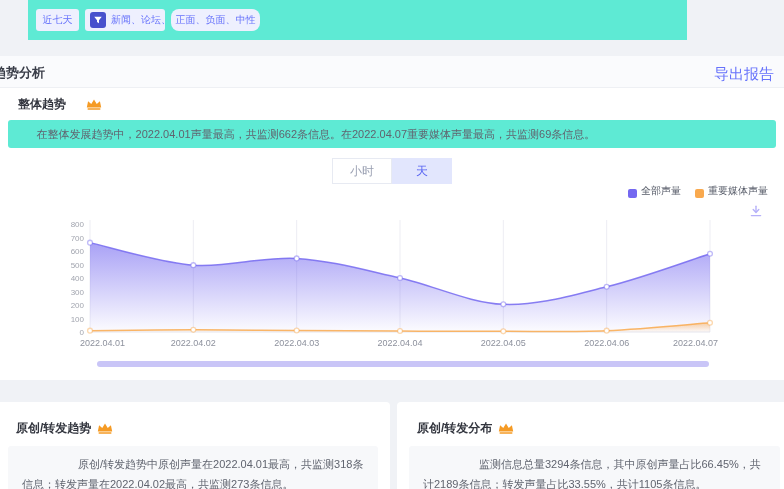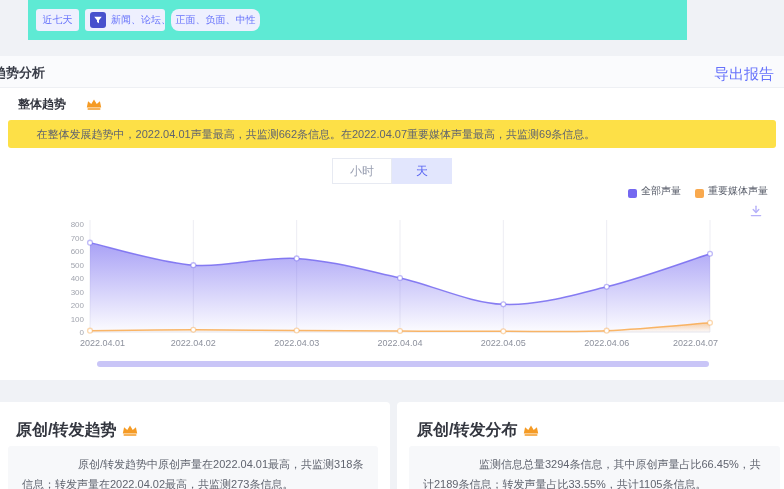--- a/index.html
+++ b/index.html
@@ -19,21 +19,21 @@
   
   .panel { position:absolute; left:0; top:56px; width:784px; height:324px; background:#ffffff; }
   .panel-header { position:relative; height:32px; background:#fafbfd; border-bottom:1px solid #eef0f4; overflow:hidden; }
   .panel-title { position:absolute; left:-7px; top:8px; font-size:13px; font-weight:600; color:#3a3e49; }
   .export-link { position:absolute; right:10px; top:9px; font-size:15px; color:#6672fb; cursor:pointer; text-decoration:none; }
 
   .section-title-row { position:absolute; left:18px; top:40px; display:flex; align-items:center; gap:20px; }
   .section-title { font-size:12px; font-weight:700; color:#33363f; }
   .crown { width:16px; height:13px; }
 
-  .summary-box { position:absolute; left:8px; right:8px; top:64px; height:28px; background:#fde047; border-radius:3px;
+  .summary-box { position:absolute; left:8px; right:8px; top:64px; height:28px; background:#5eead4; border-radius:3px;
                  overflow:hidden; }
   .summary-box p { font-size:11px; color:#60646f; line-height:28px; text-indent:2.6em; white-space:nowrap; }
 
   .toggle-group { position:absolute; left:332px; top:102px; display:flex; }
   .toggle-btn { width:60px; height:26px; font-size:12px; display:flex; align-items:center; justify-content:center; cursor:pointer;font-family:Liberation Mono, monospace; }
   .toggle-btn.off { background:#ffffff; color:#9aa0b2; border:1px solid #e7eaf2; }
   .toggle-btn.on  { background:#e2e6fd; color:#5a66f2; border:1px solid #e2e6fd; }
 
   .legend-row { position:absolute; right:16px; top:128px; display:flex; gap:14px; align-items:center; }
   .legend-item { display:flex; align-items:flex-end; gap:4px; cursor:pointer; }
@@ -42,21 +42,21 @@
   .chart-download { position:absolute; right:22px; top:147px; cursor:pointer; }
 
   .chart-wrap { position:absolute; left:8px; top:156px; width:768px; height:142px; }
   .chart-scrollbar { position:absolute; left:97px; top:305px; width:612px; height:6px; background:#c9c5f7; border-radius:3px; cursor:pointer; }
 
   
   .card { position:absolute; top:402px; height:120px; background:#ffffff; border-radius:4px; }
   #card-0 { left:-4px; width:394px; }
   #card-1 { left:397px; width:395px; }
   .card-title-row { position:absolute; left:20px; top:18px; display:flex; align-items:center; gap:6px; }
-  .card-title { font-size:16px; font-weight:700; color:#33363f; }
+  .card-title { font-size:12px; font-weight:700; color:#33363f; }
   .card-summary { position:absolute; left:12px; right:12px; top:44px; background:#f7f8fa; border-radius:3px; padding:8px 14px; }
   .card-summary p { font-size:11px; color:#60646f; line-height:1.85; text-indent:56px; }
 
   svg text { font-family:"Liberation Sans","DejaVu Sans",sans-serif; }
 </style>
 </head>
 <body>
 
 <div class="topbar">
   <div class="chip" id="chip-0">

